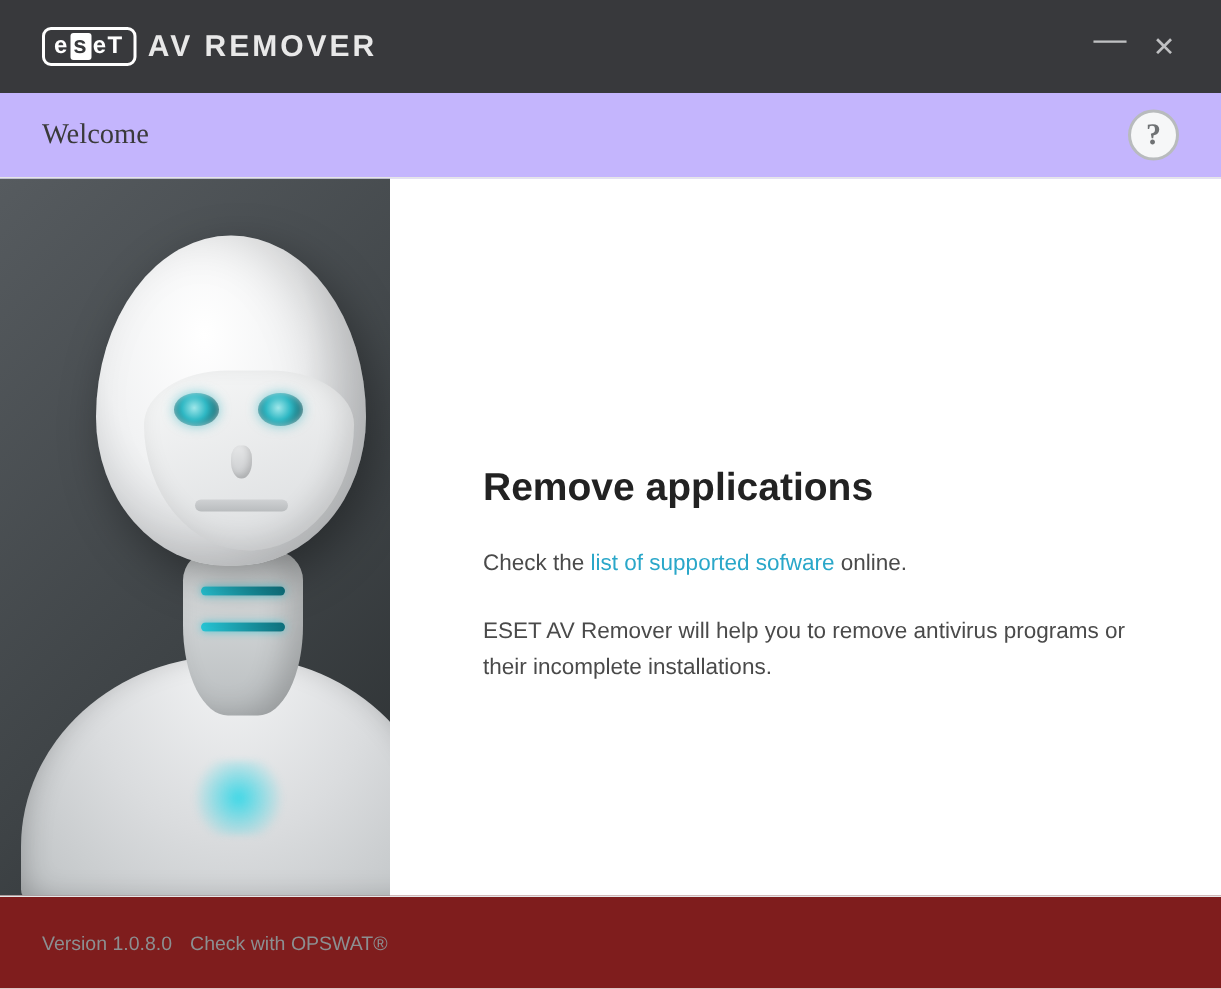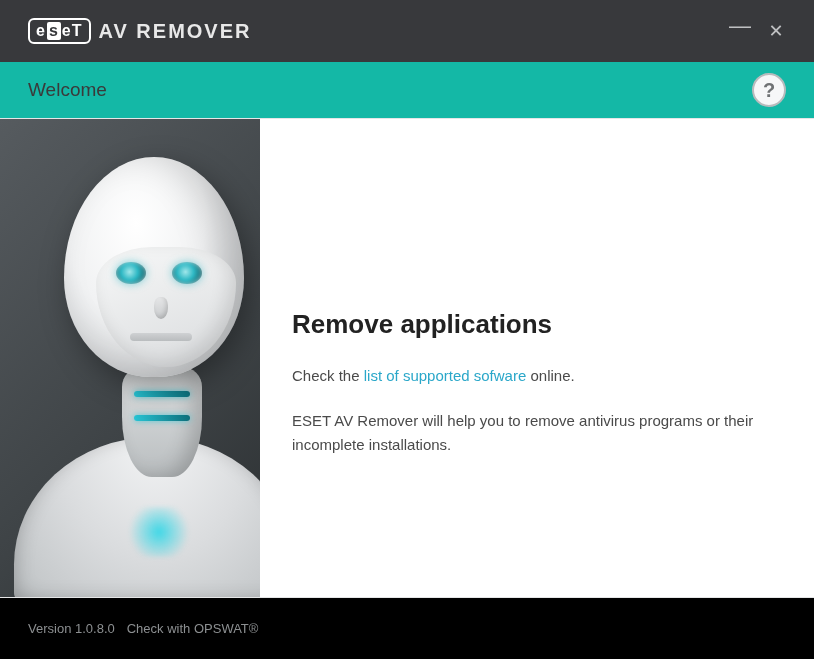--- a/index.html
+++ b/index.html
@@ -40,37 +40,38 @@
     .app-title {
       font-size: 20px; font-weight: 700; letter-spacing: 2px; color: #e8e8e8;
     }
     .titlebar-spacer { flex: 1; }
     .win-btn {
       width: 36px; height: 36px; display: flex; align-items: center; justify-content: center;
       color: #bfc0c2; cursor: pointer; font-size: 18px;
     }
     .win-btn.minimize { font-size: 22px; padding-bottom: 10px; }
     .subheader {
-      background: #14b8a6;
+      background: #c4b5fd;
       height: 57px;
       border-bottom: 1px solid #e5e6e7;
       display: flex;
       align-items: center;
       padding: 0 28px;
       justify-content: space-between;
+      font-family: Liberation Serif, serif;
     }
     .subheader-title { font-size: 19px; color: #3a3a3a; font-weight: 400; }
     .help-btn {
       width: 34px; height: 34px; border: 2px solid #b8bbbd; border-radius: 50%;
       display: flex; align-items: center; justify-content: center;
       color: #6f7274; font-size: 20px; font-weight: 600; cursor: pointer;
       background: #f6f7f8;
     }
     .content {
-      flex: 1; display: flex; overflow: hidden;
+      flex: 1; display: flex; overflow: hidden; gap: 30px;
     }
     .illustration {
       width: 260px; background: linear-gradient(135deg, #565b5f 0%, #3e4346 60%, #2b2f31 100%);
       position: relative; overflow: hidden;
     }
     
     .robot {
       position: absolute; bottom: 0; left: 50%; transform: translateX(-42%);
       width: 300px; height: 460px;
     }
@@ -130,21 +131,21 @@
     }
     .main-text {
       flex: 1; padding: 70px 40px 0 32px; color: #3a3a3a;
     }
     .main-heading {
       font-size: 26px; font-weight: 700; color: #222; margin-bottom: 24px; margin-top: 120px;
     }
     .main-para { font-size: 15px; line-height: 1.55; color: #4a4a4a; margin-bottom: 22px; }
     .link { color: #2aa7c9; cursor: pointer; }
     .footer {
-      height: 62px; background: #000000; border-top: 1px solid #e5e6e7;
+      height: 62px; background: #7f1d1d; border-top: 1px solid #e5e6e7;
       display: flex; align-items: center; padding: 0 28px; gap: 12px;
     }
     .footer-text { font-size: 13px; color: #8c8f91; }
     .footer-spacer { flex: 1; }
     .continue-btn {
       background: #3fa7d6; color: #fff; border: none;
       padding: 12px 36px; font-size: 15px; cursor: pointer;
       min-width: 140px;
     }
   </style>

